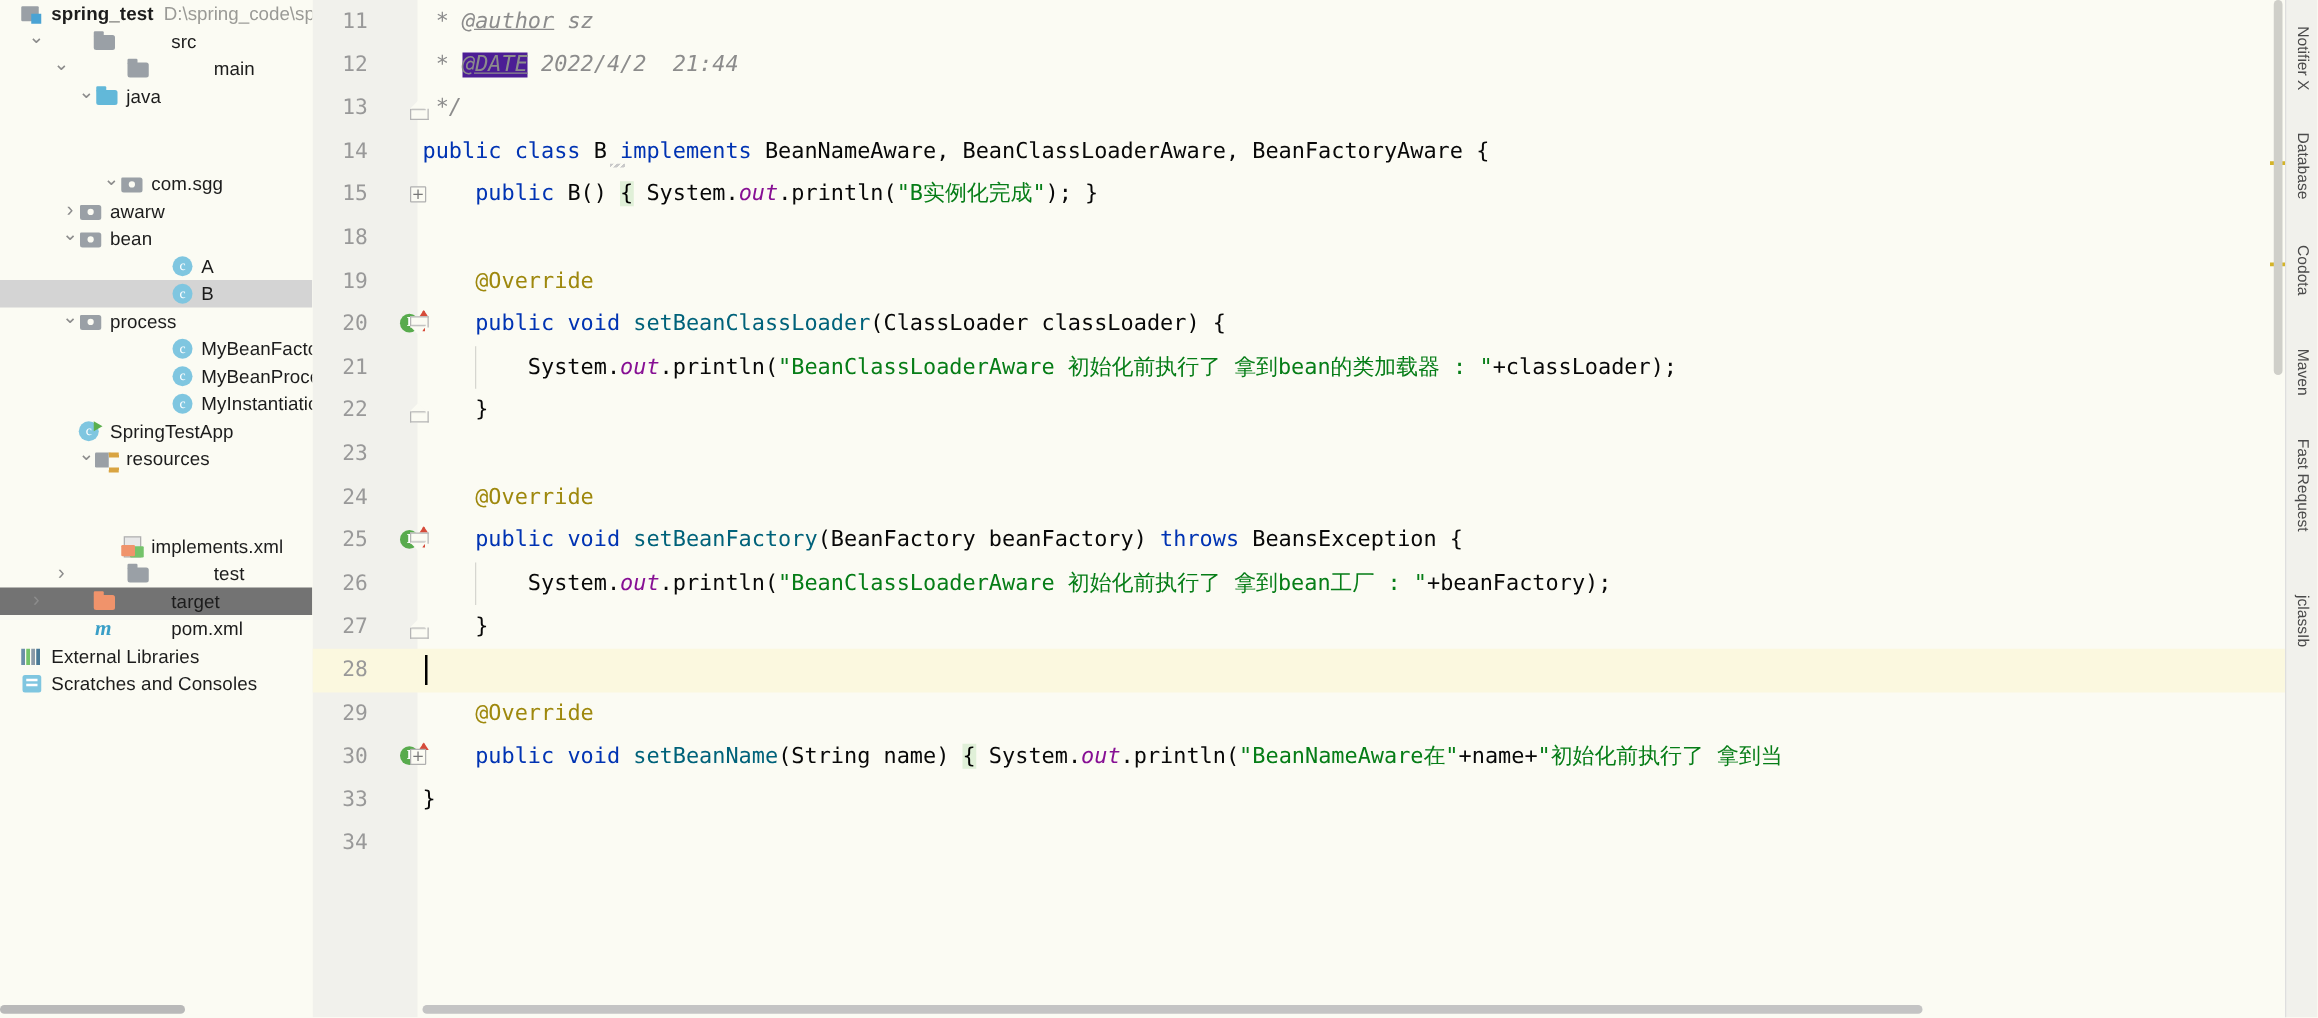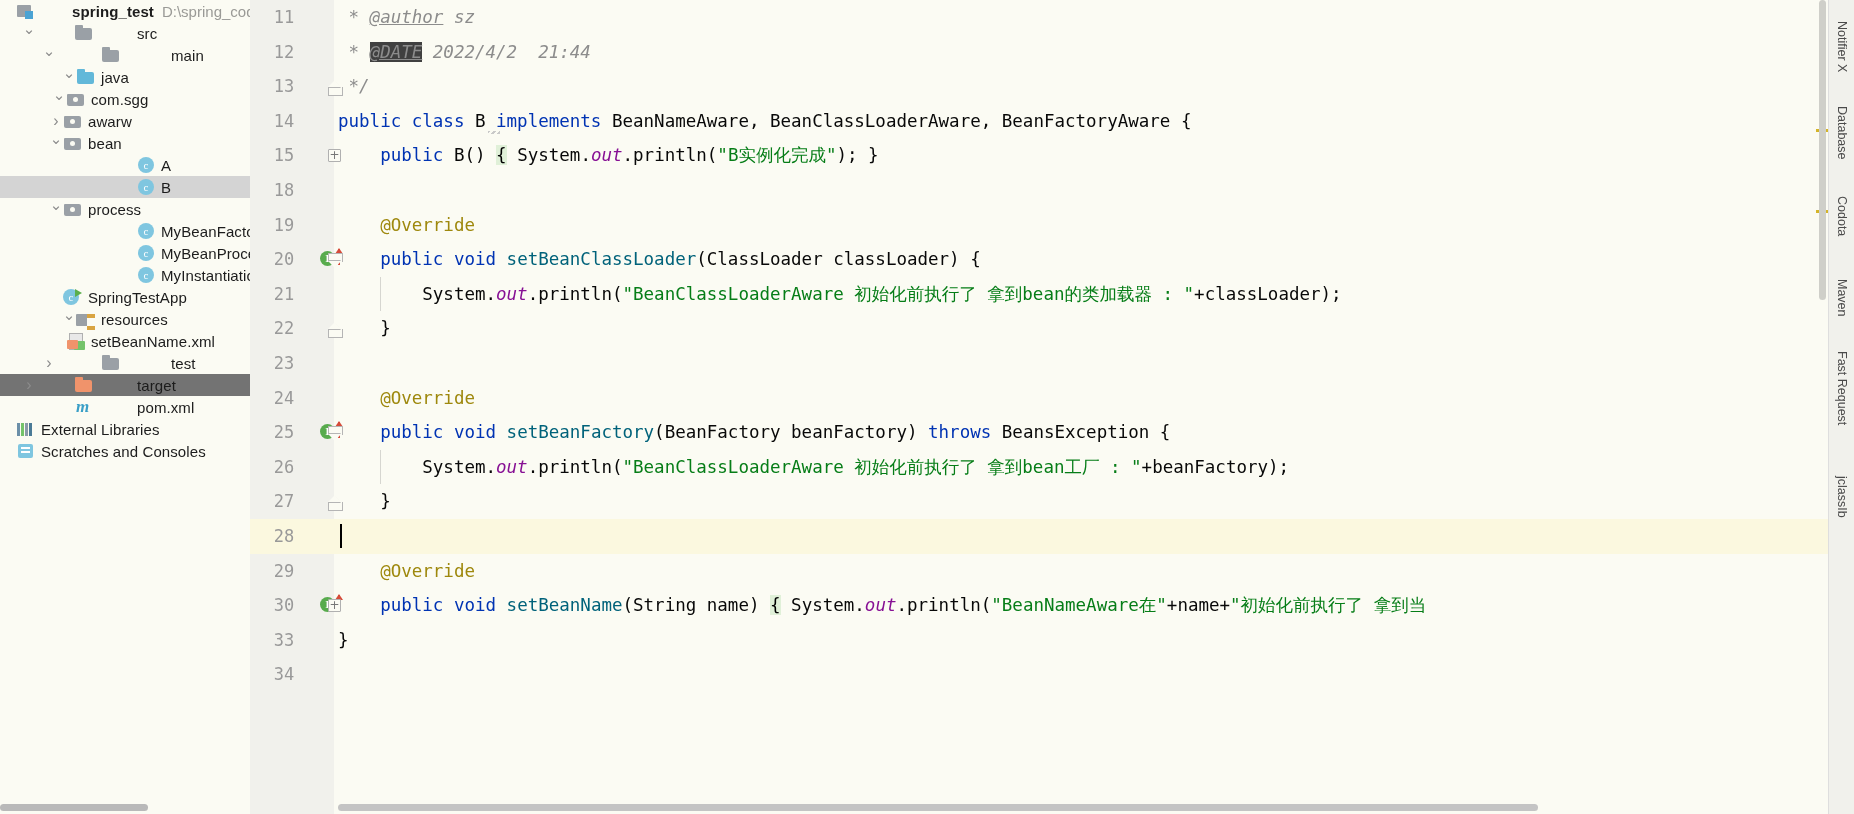--- a/index.html
+++ b/index.html
@@ -190,28 +190,28 @@
     background: #9aa0a6;
     border-radius: 1px;
   }
   .ico.module::after {
     content: "";
     position: absolute; left: 9px; top: 9px;
     width: 8px; height: 8px;
     background: #4aa3d4;
   }
   .tlabel { font-size: 15px; color: #1c1c1c; letter-spacing: 0.1px; }
-  .tlabel.bold { font-weight: bold; margin-left: 31px; }
+  .tlabel.bold { font-weight: bold; }
   .tpath { font-size: 15px; color: #9a9a96; margin-left: 8px; }
   
   .i0 { padding-left: 2px; }
   .i1 { padding-left: 22px; gap: 38px; }
   .i2 { padding-left: 42px; gap: 45px; }
   .i3 { padding-left: 62px; }
-  .i4 { padding-left: 52px; }
+  .i4 { padding-left: 82px; margin-top: 48px; }
   .i5 { padding-left: 49px; }
   .i6 { padding-left: 122px; }
 
   .sb-hscroll {
     position: absolute; left: 0; bottom: 3px;
     width: 148px; height: 7px;
     background: #b9b9b9; border-radius: 4px;
   }
 
   
@@ -339,21 +339,21 @@
     position: absolute; left: 88px; top: 0;
     height: 34.6px;
     line-height: 34.6px;
     white-space: pre;
     font-family: "DejaVu Sans Mono", monospace;
     font-size: 17.5px;
   }
   .kw { color: #0033b3; }
   .cmt { color: #8c8c8c; font-style: italic; }
   .cmt-tag { color: #8c8c8c; font-style: italic; text-decoration: underline; }
-  .cmt-tag-hl { color: #8c8c8c; font-style: italic; text-decoration: underline; background: #404040; }
+  .cmt-tag-hl { color: #8c8c8c; font-style: italic; text-decoration: underline; background: #4c1d95; }
   .str { color: #067d17; }
   .ann { color: #9e880d; }
   .mth { color: #00627a; }
   .fld { color: #871094; font-style: italic; }
   .pln { color: #080808; }
   .brace-hl { background: #e0f0d8; }
   .squiggle {
     position: absolute;
     height: 3px;
     bottom: 4px;
@@ -497,21 +497,21 @@
           <span class="tlabel">SpringTestApp</span>
         </div>
         <div class="trow i3">
           <span class="arrow down"></span>
           <span class="ico resources"></span>
           <span class="tlabel">resources</span>
         </div>
         <div class="trow i4">
           <span class="arrow none"></span>
           <span class="ico xml"></span>
-          <span class="tlabel">setBeanName.xml</span>
+          <span class="tlabel">implements.xml</span>
         </div>
         <div class="trow i2">
           <span class="arrow right"></span>
           <span class="ico folder"></span>
           <span class="tlabel">test</span>
         </div>
         <div class="trow i1 highlight">
           <span class="arrow right"></span>
           <span class="ico folder-orange"></span>
           <span class="tlabel">target</span>

